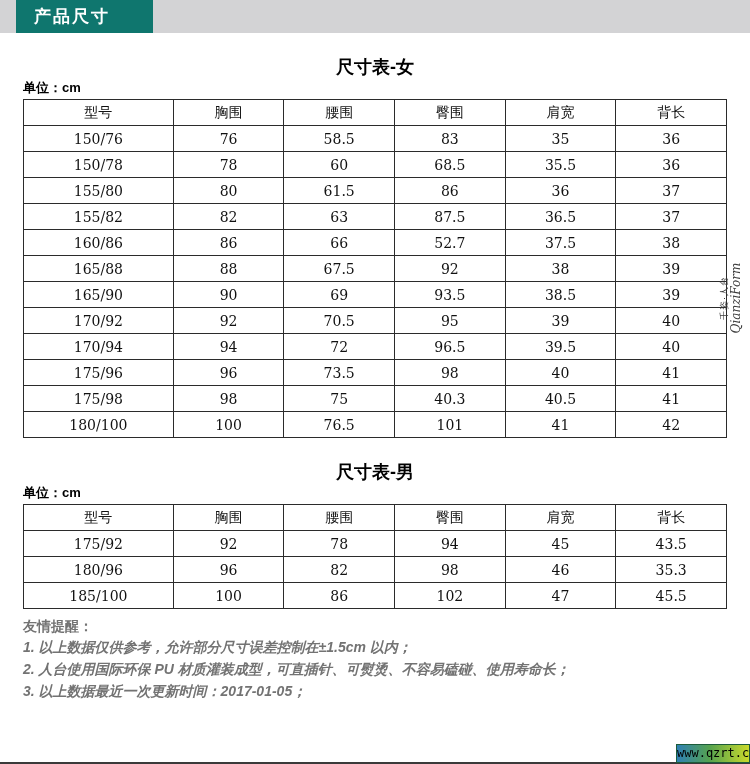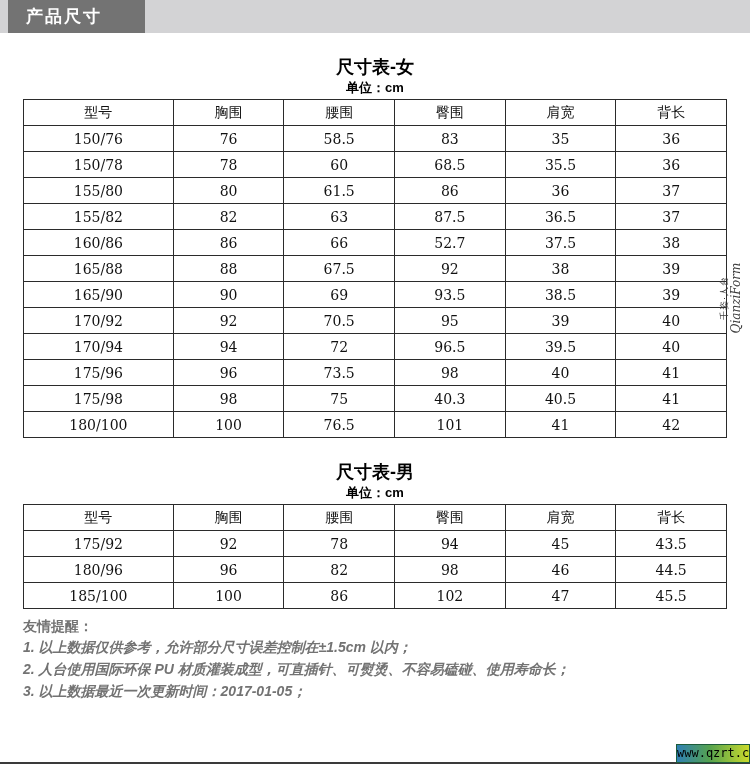--- a/index.html
+++ b/index.html
@@ -12,43 +12,43 @@
     overflow: hidden;
   }
 
   
   .topbar {
     width: 750px; height: 33px;
     background: #d3d3d5;
     position: relative;
   }
   .topbar .tag {
-    position: absolute; left: 8px; top: 0;
+    position: absolute; left: 16px; top: 0;
     width: 137px; height: 33px;
-    background: #737373;
+    background: #0f766e;
     color: #ffffff;
     font-size: 17px; font-weight: bold;
     line-height: 33px;
     padding-left: 18px;
     letter-spacing: 2px;
   }
 
   .content { padding: 0 23px; }
 
   .section-title {
     text-align: center;
     font-size: 18px; font-weight: bold;
     margin-top: 22px;
     line-height: 24px;
     color: #000;
   }
   .section-title.male { }
 
   .unit-line {
-    text-align: center;
+    text-align: left;
     font-size: 13px; font-weight: bold;
     line-height: 16px;
     margin: 1px 0 3px 0;
     color: #000;
   }
 
   table.size-table {
     width: 100%;
     border-collapse: collapse;
     table-layout: fixed;
@@ -276,21 +276,21 @@
           <td>94</td>
           <td>45</td>
           <td>43.5</td>
         </tr>
         <tr>
           <td>180/96</td>
           <td>96</td>
           <td>82</td>
           <td>98</td>
           <td>46</td>
-          <td>44.5</td>
+          <td>35.3</td>
         </tr>
         <tr>
           <td>185/100</td>
           <td>100</td>
           <td>86</td>
           <td>102</td>
           <td>47</td>
           <td>45.5</td>
         </tr>
       </tbody>

